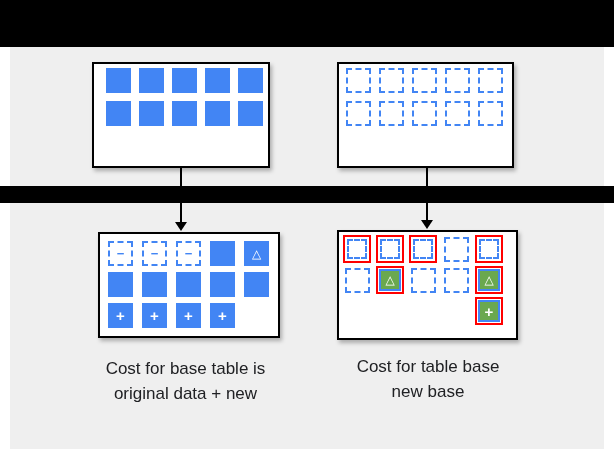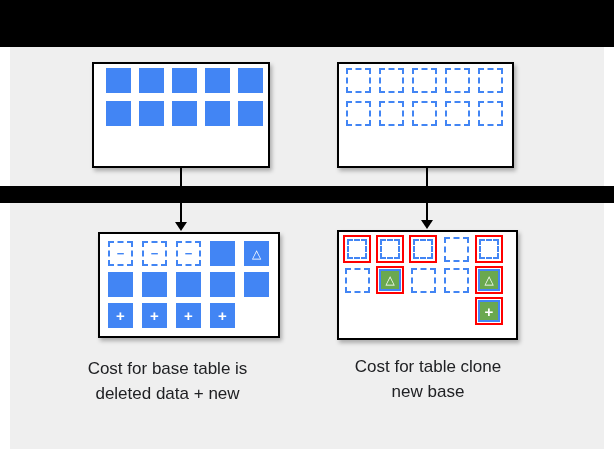--- a/index.html
+++ b/index.html
@@ -53,21 +53,21 @@
     border-left:6px solid transparent;border-right:6px solid transparent;border-top:9px solid #000;
   }
   #arrow-left{left:175px;top:168px;height:63px;}
   #arrow-left .line{height:54px;}
   #arrow-left .head{top:54px;}
   #arrow-right{left:421px;top:168px;height:61px;}
   #arrow-right .line{height:52px;}
   #arrow-right .head{top:52px;}
 
   .caption{position:absolute;color:var(--text);font-size:17px;line-height:25px;text-align:center;}
-  #caption-left{left:60px;top:356px;width:215px;}
+  #caption-left{left:78px;top:356px;width:215px;}
   #caption-right{left:330px;top:354px;width:196px;}
 </style>
 </head>
 <body>
 
 <div id="app">
   <div id="canvas"></div>
   <div id="topbar" class="bar"></div>
   <div id="midbar" class="bar"></div>
 
@@ -263,19 +263,19 @@
         <div class="redbox">
           <div class="sq green">
             <span class="g g-plus">+</span>
           </div>
         </div>
       </div>
     </div>
 
   <div id="caption-left" class="caption">
     <div>Cost for base table is</div>
-    <div>deleted data + new</div>
+    <div>original data + new</div>
   </div>
   <div id="caption-right" class="caption">
-    <div>Cost for table clone</div>
+    <div>Cost for table base</div>
     <div>new base</div>
   </div>
 </div>
 
 </body></html>

